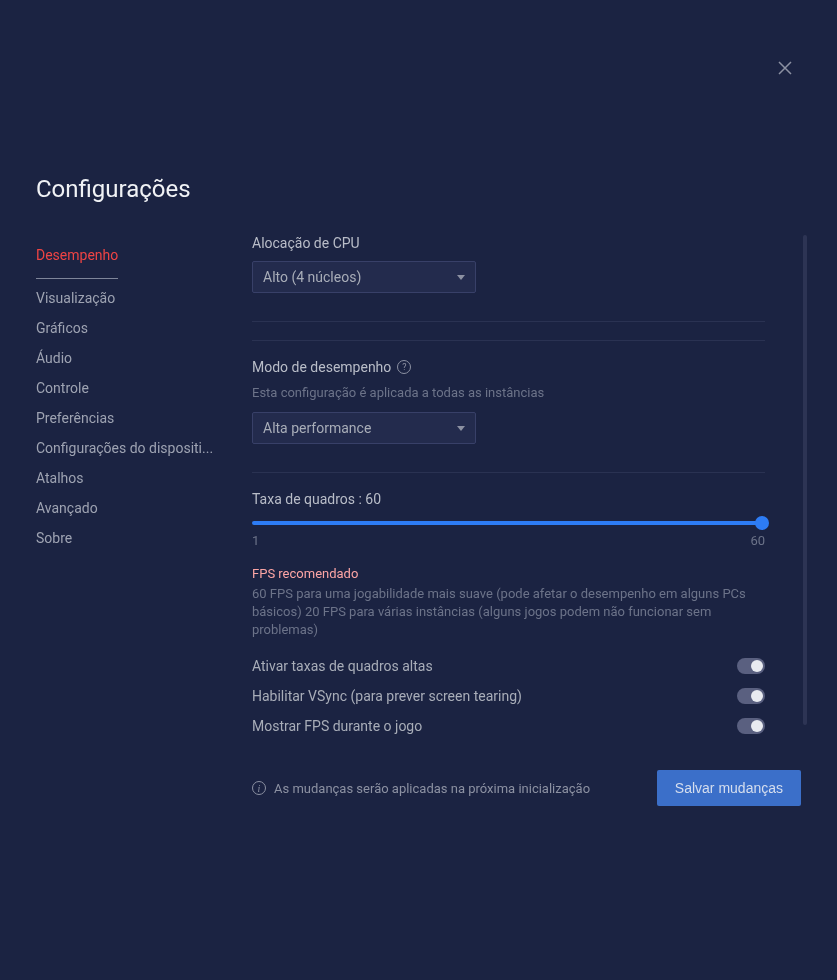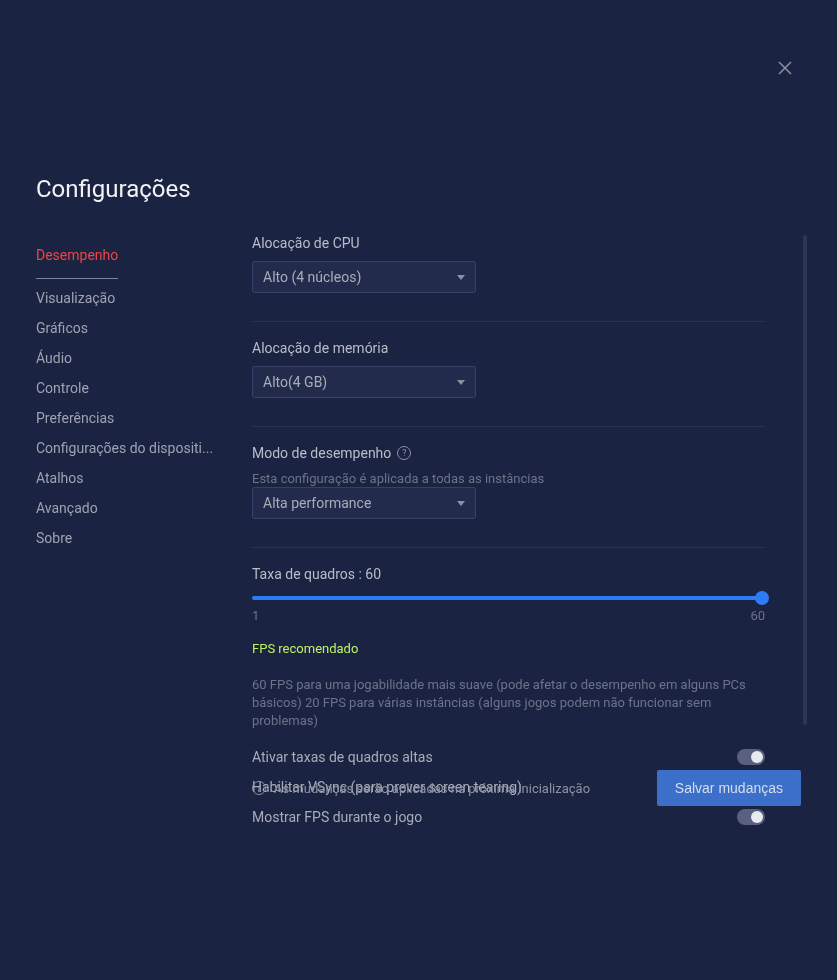--- a/index.html
+++ b/index.html
@@ -102,21 +102,21 @@
       border-radius: 50%;
       display: inline-flex;
       align-items: center;
       justify-content: center;
       font-size: 9px;
       color: #8c91a2;
     }
     .sublabel {
       font-size: 13px;
       color: #6c7389;
-      margin-bottom: 1px;
+      margin-bottom: 12px;
     }
     .select {
       width: 224px;
       height: 32px;
       background: #232b4d;
       border: 1px solid #384068;
       border-radius: 2px;
       display: flex;
       align-items: center;
       justify-content: space-between;
@@ -156,22 +156,22 @@
     }
     .slider-range {
       display: flex;
       justify-content: space-between;
       font-size: 13px;
       color: #6c7389;
       margin-bottom: 18px;
     }
     .fps-title {
       font-size: 13px;
-      color: #bef264;
-      margin-bottom: 20px;
+      color: #fca5a5;
+      margin-bottom: 4px;
     }
     .fps-desc {
       font-size: 13px;
       color: #6c7389;
       line-height: 1.4;
       margin-bottom: 18px;
     }
     .toggle-row {
       display: flex;
       justify-content: space-between;
@@ -270,27 +270,20 @@
     <div class="section">
       <div class="label">Alocação de CPU</div>
       <div class="select">
         <span>Alto (4 núcleos)</span>
         <span class="caret"></span>
       </div>
     </div>
 
     <hr class="section-divider">
 
-    <div class="section">
-      <div class="label">Alocação de memória</div>
-      <div class="select">
-        <span>Alto(4 GB)</span>
-        <span class="caret"></span>
-      </div>
-    </div>
 
     <hr class="section-divider">
 
     <div class="section">
       <div class="label">
         <span>Modo de desempenho</span>
         <span class="help-icon">?</span>
       </div>
       <div class="sublabel">Esta configuração é aplicada a todas as instâncias</div>
       <div class="select">

